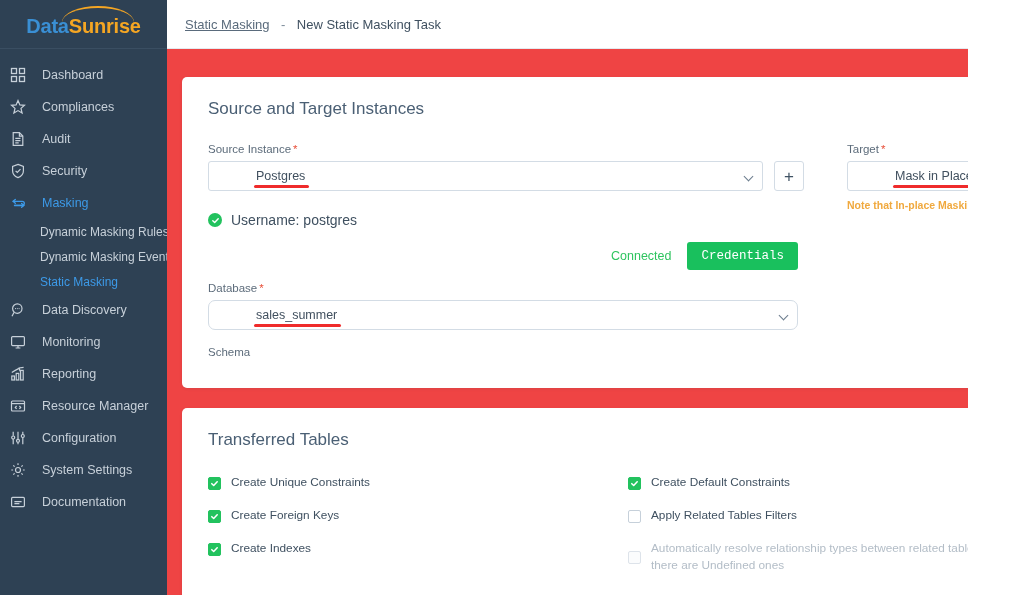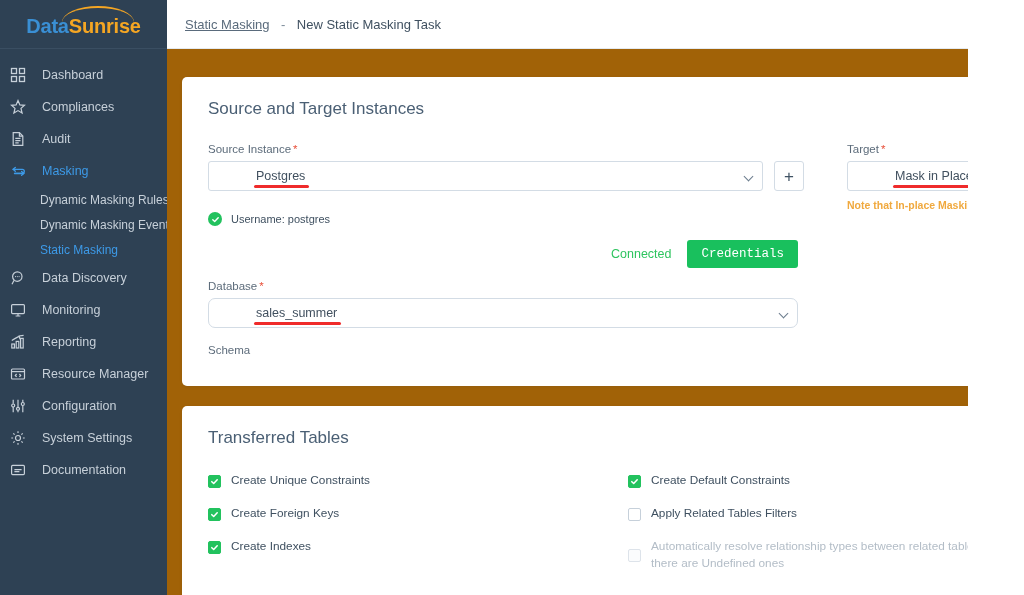--- a/index.html
+++ b/index.html
@@ -68,21 +68,21 @@
     font-size: 12px;
     cursor: pointer;
     white-space: nowrap;
   }
   .sub-item.active { color: #3d9ae8; }
   svg.i { display: block; }
 
   
   .main {
     flex: 1; height: 595px;
-    background: #a16207;
+    background: #ef4444;
     overflow: hidden;
     position: relative;
   }
   .topbar {
     height: 49px;
     background: #ffffff;
     display: flex; align-items: center;
     padding-left: 18px;
     border-bottom: 1px solid #e4eaf0;
   }
@@ -175,21 +175,21 @@
   .username-row {
     display: flex; align-items: center;
     margin-top: 21px;
   }
   .ok-badge {
     width: 14px; height: 14px; border-radius: 50%;
     background: #22c25e;
     display: flex; align-items: center; justify-content: center;
     margin-right: 9px;
   }
-  .username-txt { font-size: 11px; color: #3f5060; }
+  .username-txt { font-size: 14px; color: #3f5060; }
 
   .conn-row {
     display: flex; align-items: center; justify-content: flex-end;
     margin-top: 14px;
     width: 590px;
   }
   .connected-txt { font-size: 12.5px; color: #2ec45f; margin-right: 16px; }
   .credentials-btn {
     background: #19c05d;
     color: #ffffff;
@@ -302,20 +302,29 @@
         <span class="ic">
           <svg class="i" width="16" height="16" viewBox="0 0 16 16" fill="none" stroke="currentColor" stroke-width="1.2">
             <path d="M3.2 1.6h6.2l3.4 3.4v9.4H3.2z"></path>
               <path d="M9.4 1.6v3.5h3.4"></path>
             <path d="M5.3 7.4h5.2M5.3 9.6h5.2M5.3 11.8h3.4"></path>
           </svg>
         </span>
         <span class="lbl">Audit</span>
       </div>
 
+      <div class="nav-item">
+        <span class="ic">
+          <svg class="i" width="16" height="16" viewBox="0 0 16 16" fill="none" stroke="currentColor" stroke-width="1.2">
+            <path d="M8 1.4l5.4 2.1v4.3c0 3.4-2.3 5.8-5.4 6.8-3.1-1-5.4-3.4-5.4-6.8V3.5z"></path>
+            <polyline points="5.6,7.8 7.3,9.5 10.5,6.1"></polyline>
+          </svg>
+        </span>
+        <span class="lbl">Security</span>
+      </div>
 
       <div class="nav-item active">
         <span class="ic">
           <svg class="i" width="17" height="17" viewBox="0 0 17 17" fill="none" stroke="currentColor" stroke-width="1.35" stroke-linecap="round">
             <path d="M3.2 6.3h9.1a2 2 0 0 1 2 2v0a2 2 0 0 1-2 2H4.6"></path>
             <polyline points="5.3,4.4 3.1,6.3 5.3,8.2"></polyline>
             <path d="M13.6 10.5H4.5"></path>
             <polyline points="11.6,8.5 13.8,10.4 11.6,12.3"></polyline>
           </svg>
         </span>

